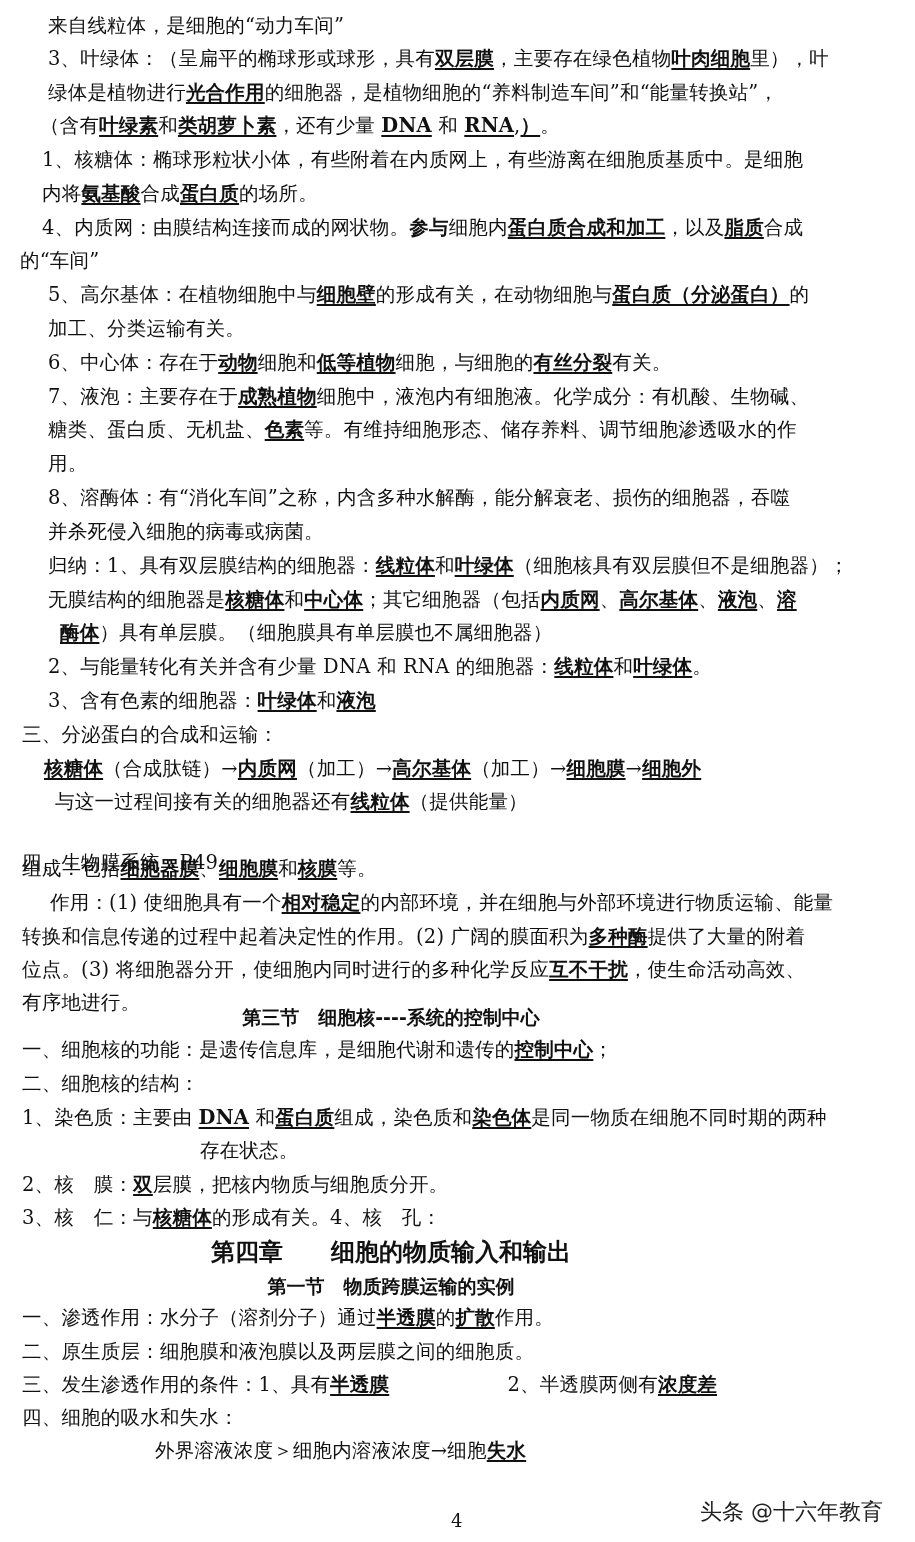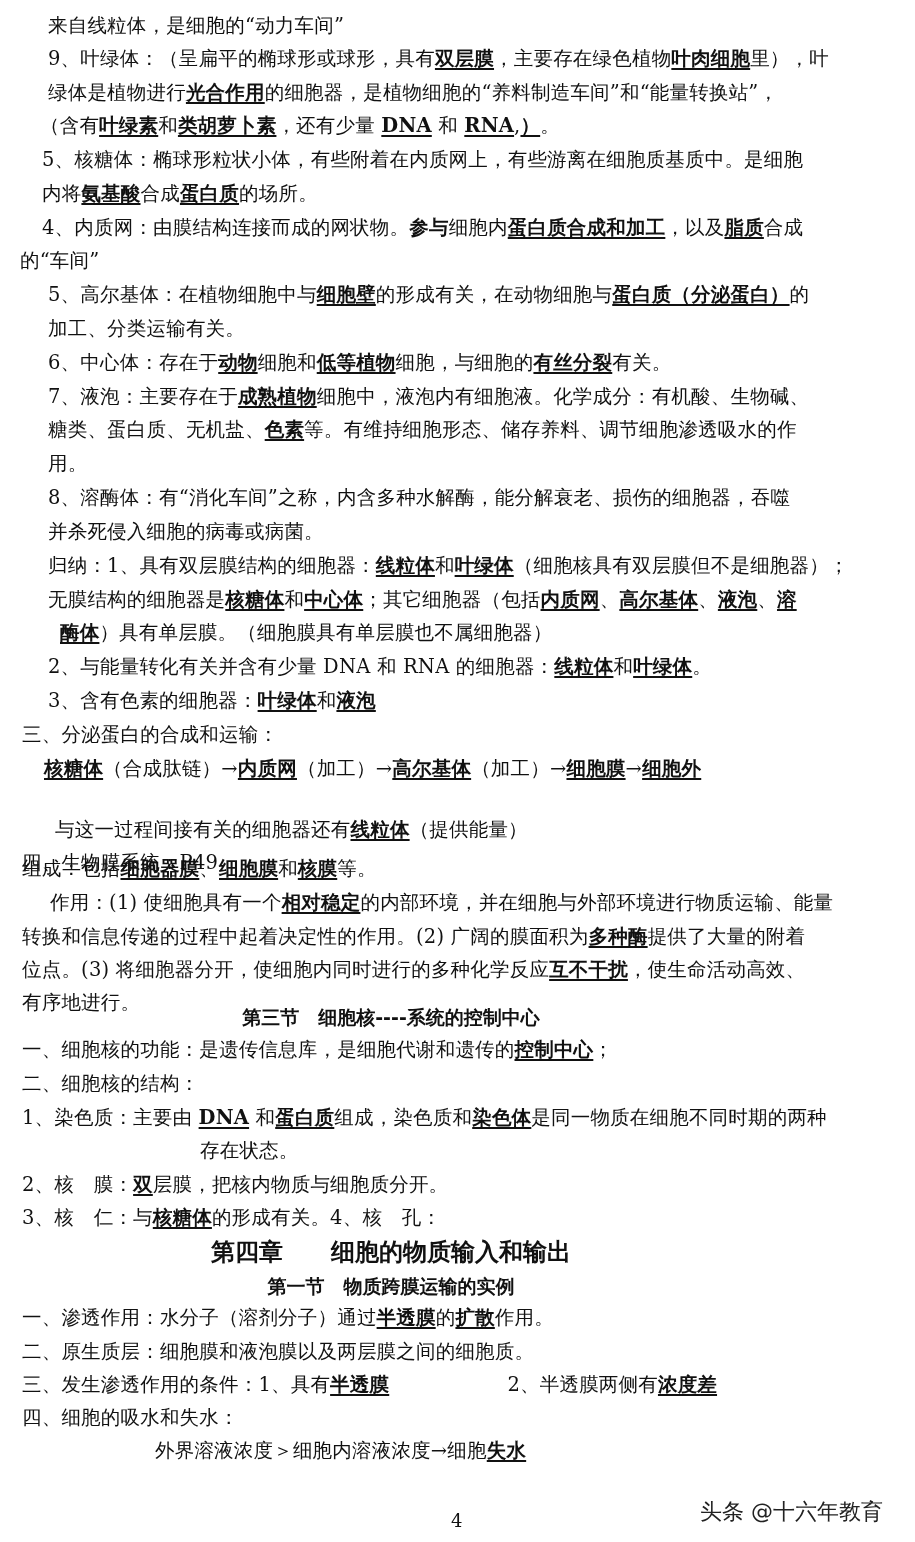--- a/index.html
+++ b/index.html
@@ -18,43 +18,43 @@
   .h3 { font-size: 19px; line-height: 28px; }
   .h2 { font-size: 24px; line-height: 32px; }
   .pagenum { position: absolute; left: 451px; top: 1510px; font-size: 18px; }
   .watermark { position: absolute; left: 700px; top: 1497px; font-size: 22px; color: #222; font-family: "DejaVu Sans", "Liberation Sans", sans-serif; text-shadow: 1px 1px 0 #fff, -1px -1px 0 #fff; }
 </style>
 </head>
 <body>
 
 <div>
   <div class="line" style="left:48px; top:12px;"><span>来自线粒体，是细胞的“动力车间”</span></div>
-  <div class="line" style="left:48px; top:45px;"><span>9、叶绿体：（呈扁平的椭球形或球形，具有</span><span class="b">双层膜</span><span>，主要存在绿色植物</span><span class="b">叶肉细胞</span><span>里），叶</span></div>
+  <div class="line" style="left:48px; top:45px;"><span>3、叶绿体：（呈扁平的椭球形或球形，具有</span><span class="b">双层膜</span><span>，主要存在绿色植物</span><span class="b">叶肉细胞</span><span>里），叶</span></div>
   <div class="line" style="left:48px; top:79px;"><span>绿体是植物进行</span><span class="b">光合作用</span><span>的细胞器，是植物细胞的“养料制造车间”和“能量转换站”，</span></div>
   <div class="line" style="left:40px; top:112px;"><span>（含有</span><span class="b">叶绿素</span><span>和</span><span class="b">类胡萝卜素</span><span>，还有少量 </span><span class="b">DNA</span><span> 和 </span><span class="b">RNA</span><span>,</span><span class="b">）</span><span>。</span></div>
-  <div class="line" style="left:42px; top:146px;"><span>5、核糖体：椭球形粒状小体，有些附着在内质网上，有些游离在细胞质基质中。是细胞</span></div>
+  <div class="line" style="left:42px; top:146px;"><span>1、核糖体：椭球形粒状小体，有些附着在内质网上，有些游离在细胞质基质中。是细胞</span></div>
   <div class="line" style="left:42px; top:180px;"><span>内将</span><span class="b">氨基酸</span><span>合成</span><span class="b">蛋白质</span><span>的场所。</span></div>
   <div class="line" style="left:42px; top:214px;"><span>4、内质网：由膜结构连接而成的网状物。</span><span class="bn">参与</span><span>细胞内</span><span class="b">蛋白质合成和加工</span><span>，以及</span><span class="b">脂质</span><span>合成</span></div>
   <div class="line" style="left:20px; top:247px;"><span>的“车间”</span></div>
   <div class="line" style="left:48px; top:281px;"><span>5、高尔基体：在植物细胞中与</span><span class="b">细胞壁</span><span>的形成有关，在动物细胞与</span><span class="b">蛋白质（分泌蛋白）</span><span>的</span></div>
   <div class="line" style="left:48px; top:315px;"><span>加工、分类运输有关。</span></div>
   <div class="line" style="left:48px; top:349px;"><span>6、中心体：存在于</span><span class="b">动物</span><span>细胞和</span><span class="b">低等植物</span><span>细胞，与细胞的</span><span class="b">有丝分裂</span><span>有关。</span></div>
   <div class="line" style="left:48px; top:383px;"><span>7、液泡：主要存在于</span><span class="b">成熟植物</span><span>细胞中，液泡内有细胞液。化学成分：有机酸、生物碱、</span></div>
   <div class="line" style="left:48px; top:416px;"><span>糖类、蛋白质、无机盐、</span><span class="b">色素</span><span>等。有维持细胞形态、储存养料、调节细胞渗透吸水的作</span></div>
   <div class="line" style="left:48px; top:450px;"><span>用。</span></div>
   <div class="line" style="left:48px; top:484px;text-align:center;"><span>8、溶酶体：有“消化车间”之称，内含多种水解酶，能分解衰老、损伤的细胞器，吞噬</span></div>
   <div class="line" style="left:48px; top:518px;"><span>并杀死侵入细胞的病毒或病菌。</span></div>
   <div class="line" style="left:48px; top:552px;"><span>归纳：1、具有双层膜结构的细胞器：</span><span class="b">线粒体</span><span>和</span><span class="b">叶绿体</span><span>（细胞核具有双层膜但不是细胞器）；</span></div>
   <div class="line" style="left:48px; top:586px;"><span>无膜结构的细胞器是</span><span class="b">核糖体</span><span>和</span><span class="b">中心体</span><span>；其它细胞器（包括</span><span class="b">内质网</span><span>、</span><span class="b">高尔基体</span><span>、</span><span class="b">液泡</span><span>、</span><span class="b">溶</span></div>
   <div class="line" style="left:60px; top:619px;"><span class="b">酶体</span><span>）具有单层膜。（细胞膜具有单层膜也不属细胞器）</span></div>
   <div class="line" style="left:48px; top:653px;"><span>2、与能量转化有关并含有少量 DNA 和 RNA 的细胞器：</span><span class="b">线粒体</span><span>和</span><span class="b">叶绿体</span><span>。</span></div>
   <div class="line" style="left:48px; top:687px;"><span>3、含有色素的细胞器：</span><span class="b">叶绿体</span><span>和</span><span class="b">液泡</span></div>
   <div class="line" style="left:22px; top:721px;"><span>三、分泌蛋白的合成和运输：</span></div>
   <div class="line" style="left:44px; top:755px;"><span class="b">核糖体</span><span>（合成肽链）→</span><span class="b">内质网</span><span>（加工）→</span><span class="b">高尔基体</span><span>（加工）→</span><span class="b">细胞膜</span><span>→</span><span class="b">细胞外</span></div>
-  <div class="line" style="left:55px; top:816px;"><span>与这一过程间接有关的细胞器还有</span><span class="b">线粒体</span><span>（提供能量）</span></div>
+  <div class="line" style="left:55px; top:788px;"><span>与这一过程间接有关的细胞器还有</span><span class="b">线粒体</span><span>（提供能量）</span></div>
   <div class="line" style="left:22px; top:822px;margin-top:27px;"><span>四、生物膜系统：P49</span></div>
   <div class="line" style="left:22px; top:855px;"><span>组成：包括</span><span class="b">细胞器膜</span><span>、</span><span class="b">细胞膜</span><span>和</span><span class="b">核膜</span><span>等。</span></div>
   <div class="line" style="left:22px; top:889px;margin-left:28px;"><span>作用：(1) 使细胞具有一个</span><span class="b">相对稳定</span><span>的内部环境，并在细胞与外部环境进行物质运输、能量</span></div>
   <div class="line" style="left:22px; top:923px;"><span>转换和信息传递的过程中起着决定性的作用。(2) 广阔的膜面积为</span><span class="b">多种酶</span><span>提供了大量的附着</span></div>
   <div class="line" style="left:22px; top:956px;"><span>位点。(3) 将细胞器分开，使细胞内同时进行的多种化学反应</span><span class="b">互不干扰</span><span>，使生命活动高效、</span></div>
   <div class="line" style="left:22px; top:989px;"><span>有序地进行。</span></div>
 
   <div class="h h3" style="top:1003px;">第三节　细胞核----系统的控制中心</div>
 
   <div class="line" style="left:22px; top:1036px;"><span>一、细胞核的功能：是遗传信息库，是细胞代谢和遗传的</span><span class="b">控制中心</span><span>；</span></div>

